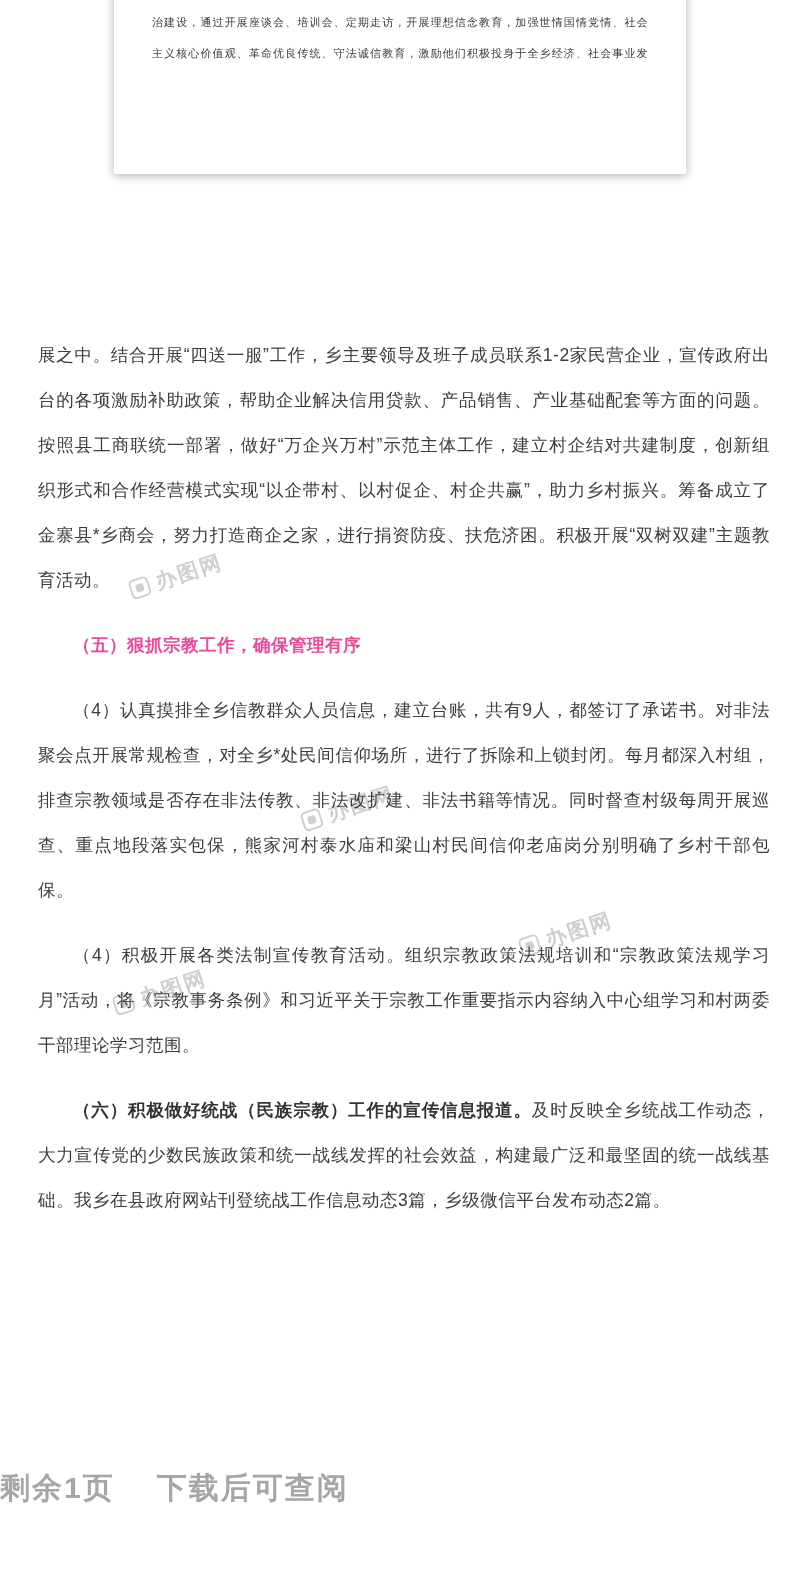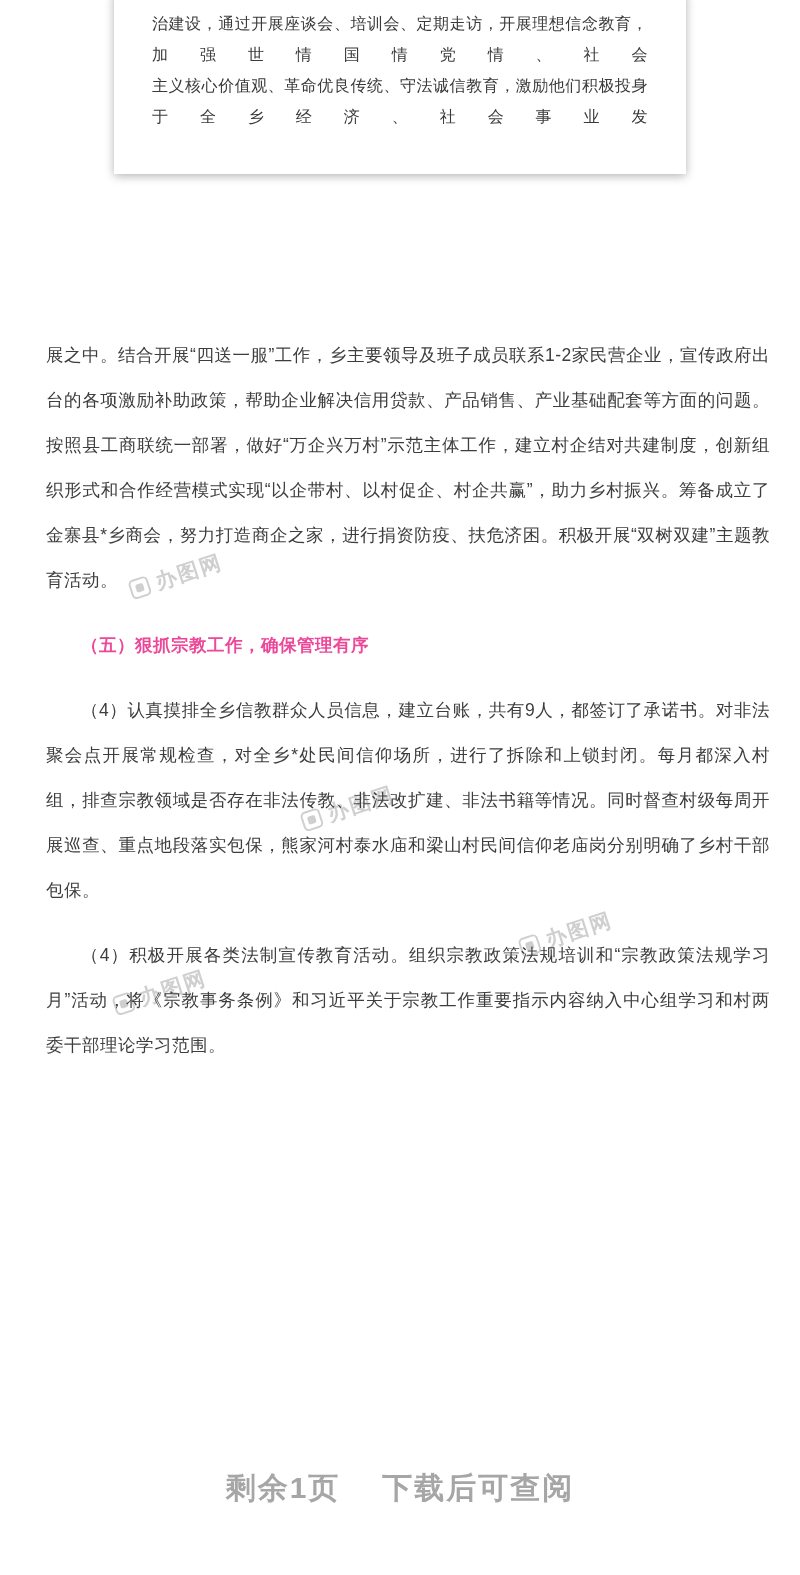--- a/index.html
+++ b/index.html
@@ -7,31 +7,31 @@
   body { font-family:"Liberation Sans","DejaVu Sans",sans-serif; }
   .canvas { position:relative; width:800px; height:1575px; overflow:hidden; background:#ffffff; }
 
   
   .prev-page {
     position:absolute; left:114px; top:-8px; width:572px; height:182px;
     background:#ffffff; box-shadow:0 2px 9px rgba(0,0,0,0.30);
     padding:16px 38px 0 38px;
   }
   .prev-line {
-    font-size:16px; line-height:31px; color:#3a3a3a;
-    text-align:justify; text-align-last:justify; letter-spacing:0.5px;
+    font-size:11px; line-height:31px; color:#3a3a3a;
+    text-align:justify; text-align-last:justify; letter-spacing:0.5px;font-family:Liberation Mono, monospace;
   }
 
   
   .doc {
     position:absolute; left:30px; top:333px; width:740px;
     color:#3d3d3d; font-size:17.5px; line-height:45px;
     text-align:justify; letter-spacing:0.5px;
   }
-  .doc p { margin:0 0 20px 16px; text-indent:2em; }
+  .doc p { margin:0 0 20px 8px; text-indent:2em; }
   .doc p.no-indent { text-indent:0; }
   .doc p.heading { font-weight:bold; color:#ec4899; }
   .doc .lead { font-weight:bold; color:#333; }
 
   
   .wm {
     position:absolute; display:flex; align-items:center; gap:7px;
     transform:rotate(-18deg); color:#c7c7c7; font-size:21px; font-weight:bold;
     letter-spacing:2px; pointer-events:none; opacity:0.85;
   }
@@ -40,21 +40,21 @@
     border:2px solid #c7c7c7; border-radius:5px; position:relative;
   }
   .wm-logo::after {
     content:""; position:absolute; left:4px; top:4px; width:8px; height:8px;
     background:#c7c7c7; border-radius:2px;
   }
 
   
   .footer-bar {
     position:absolute; left:0; top:1468px; width:800px;
-    text-align:center; color:#a6a6a6; font-size:30px; font-weight:600;
+    text-align:left; color:#a6a6a6; font-size:30px; font-weight:600;
     letter-spacing:2px; cursor:pointer;
   }
   .footer-bar .hint { margin-left:42px; }
 </style>
 </head>
 <body>
 
 <div class="canvas">
 
   <div class="prev-page">
@@ -77,19 +77,20 @@
   <div class="wm" style="left:112px; top:978px;">
     <span class="wm-logo"></span>
     <span>办图网</span>
   </div>
 
   <div class="doc">
     <p class="no-indent">展之中。结合开展“四送一服”工作，乡主要领导及班子成员联系1-2家民营企业，宣传政府出台的各项激励补助政策，帮助企业解决信用贷款、产品销售、产业基础配套等方面的问题。按照县工商联统一部署，做好“万企兴万村”示范主体工作，建立村企结对共建制度，创新组织形式和合作经营模式实现“以企带村、以村促企、村企共赢”，助力乡村振兴。筹备成立了金寨县*乡商会，努力打造商企之家，进行捐资防疫、扶危济困。积极开展“双树双建”主题教育活动。</p>
     <p class="heading">（五）狠抓宗教工作，确保管理有序</p>
     <p>（4）认真摸排全乡信教群众人员信息，建立台账，共有9人，都签订了承诺书。对非法聚会点开展常规检查，对全乡*处民间信仰场所，进行了拆除和上锁封闭。每月都深入村组，排查宗教领域是否存在非法传教、非法改扩建、非法书籍等情况。同时督查村级每周开展巡查、重点地段落实包保，熊家河村泰水庙和梁山村民间信仰老庙岗分别明确了乡村干部包保。</p>
     <p>（4）积极开展各类法制宣传教育活动。组织宗教政策法规培训和“宗教政策法规学习月”活动，将《宗教事务条例》和习近平关于宗教工作重要指示内容纳入中心组学习和村两委干部理论学习范围。</p>
+    <p><span class="lead">（六）积极做好统战（民族宗教）工作的宣传信息报道。</span><span>及时反映全乡统战工作动态，大力宣传党的少数民族政策和统一战线发挥的社会效益，构建最广泛和最坚固的统一战线基础。我乡在县政府网站刊登统战工作信息动态3篇，乡级微信平台发布动态2篇。</span></p>
   </div>
 
   <div class="footer-bar">
     <span>剩余1页</span><span class="hint">下载后可查阅</span>
   </div>
 
 </div>
 
 </body></html>

